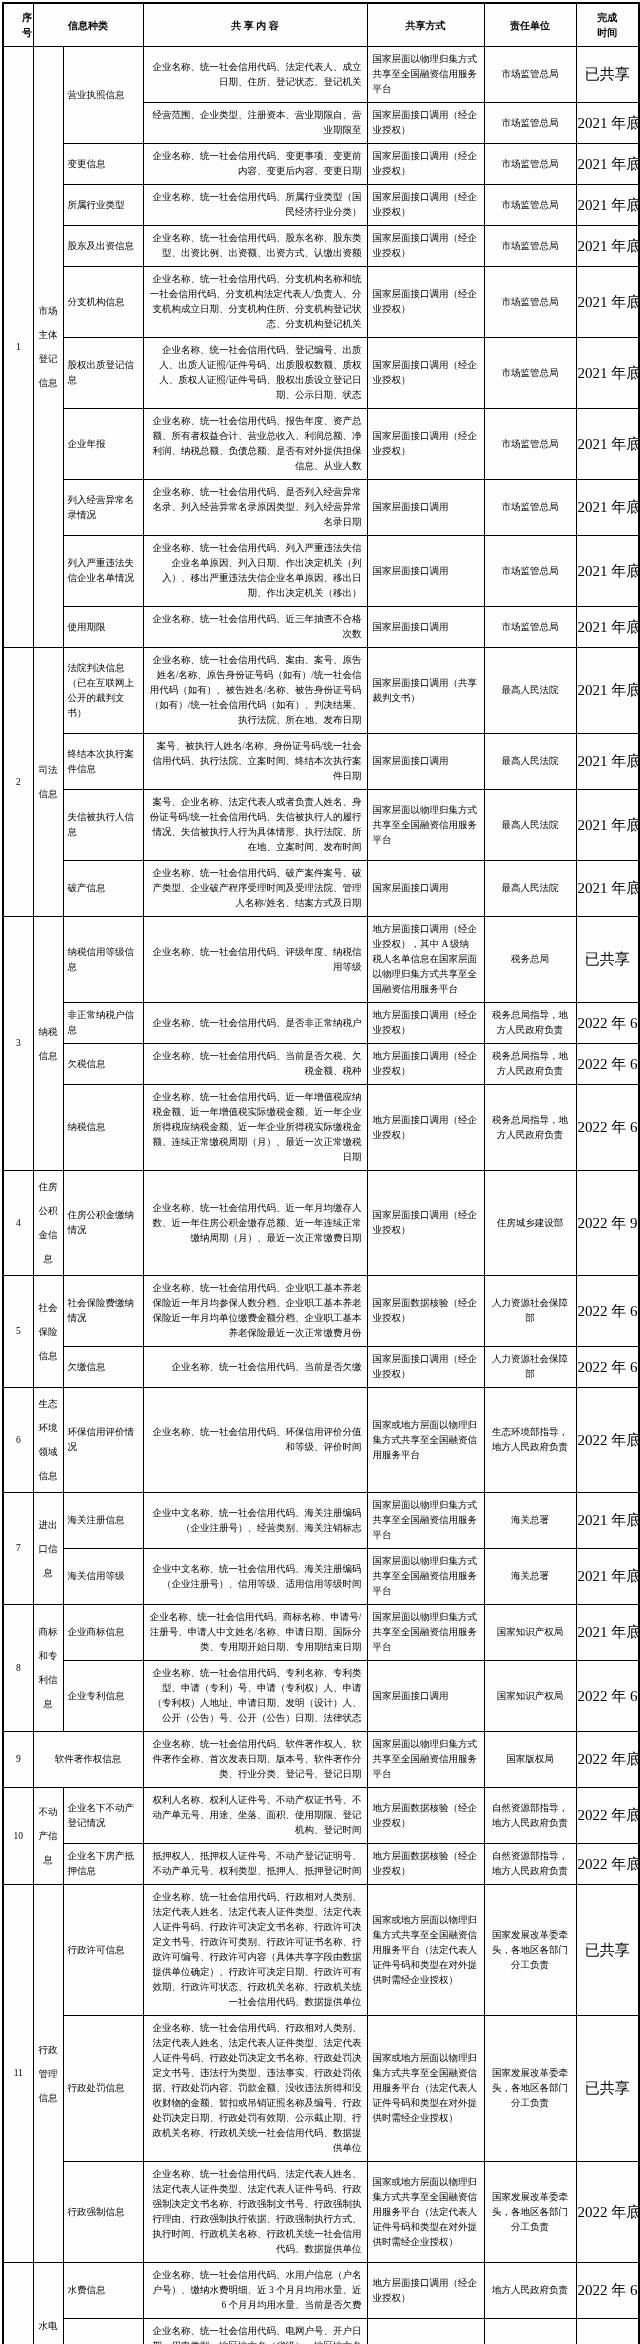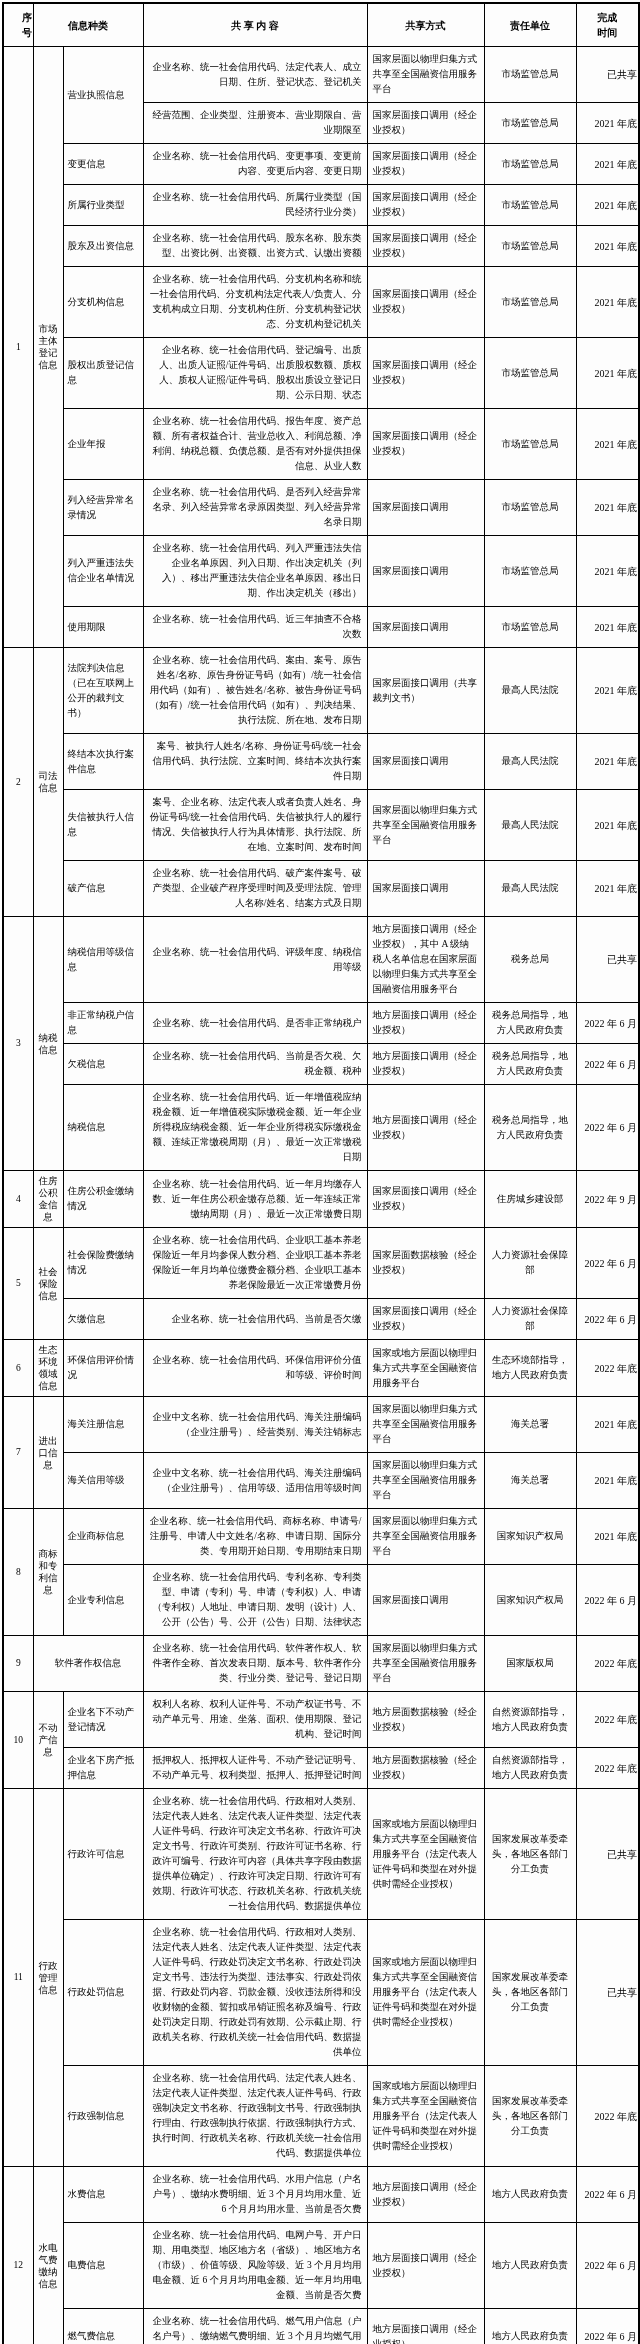--- a/index.html
+++ b/index.html
@@ -3,27 +3,27 @@
 <meta charset="utf-8">
 <style>
   html,body{margin:0;padding:0;background:#fdfdfd;color:#000;}
   body{width:640px;font-family:"Liberation Serif","DejaVu Serif",serif;}
   table{border-collapse:collapse;table-layout:fixed;width:636px;margin:2px;
         border:2px solid #000;}
   th,td{border:1px solid #000;padding:5px 5px;font-size:9.5px;line-height:15px;
         vertical-align:middle;word-break:break-all;}
   th{font-weight:bold;font-size:10px;text-align:center;padding:6px 18px;}
   td.num{text-align:center;padding:2px 1px;}
-  td.cat{text-align:center;padding:4px 2px;line-height:12px;}
+  td.cat{text-align:center;padding:4px 2px;line-height:24px;}
   td.catwide{text-align:center;padding:4px 19px;}
   td.type{text-align:left;padding:5px 4px;}
   td.content{text-align:right;}
   td.method{text-align:left;}
   td.unit{text-align:center;}
-  td.time{text-align:right;white-space:nowrap;font-size:10px;padding:5px 1px;}
+  td.time{text-align:center;white-space:nowrap;font-size:15px;padding:5px 1px;}
 </style>
 </head>
 <body>
 
 <table>
   <colgroup>
     <col style="width:30px">
       <col style="width:30px">
       <col style="width:80px">
     <col style="width:224px">

